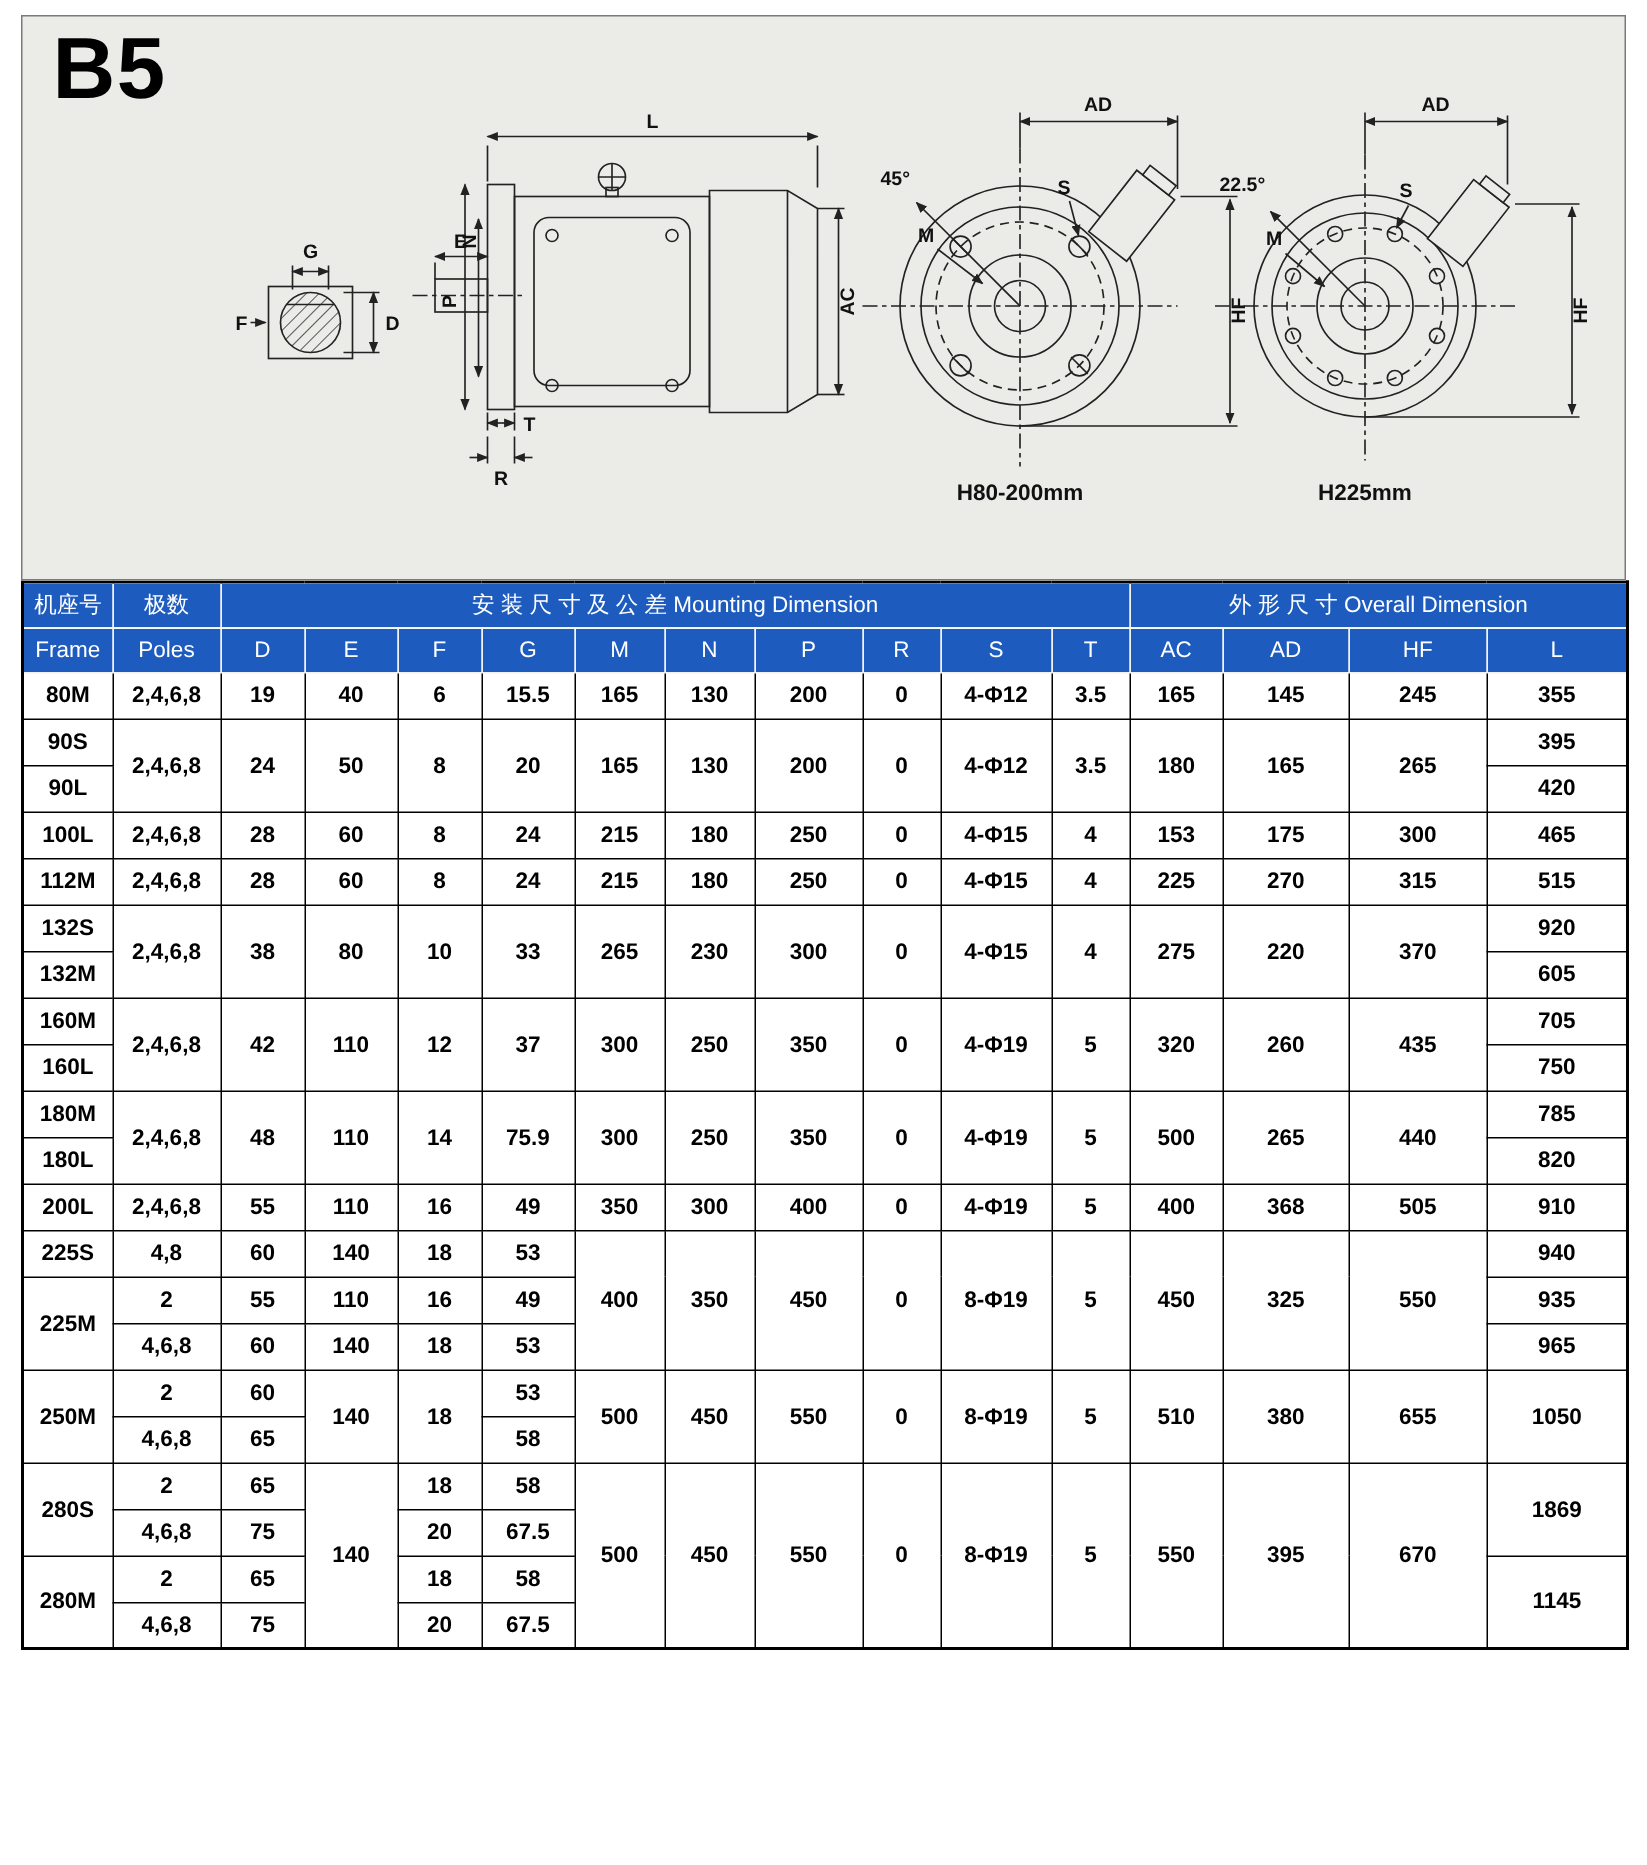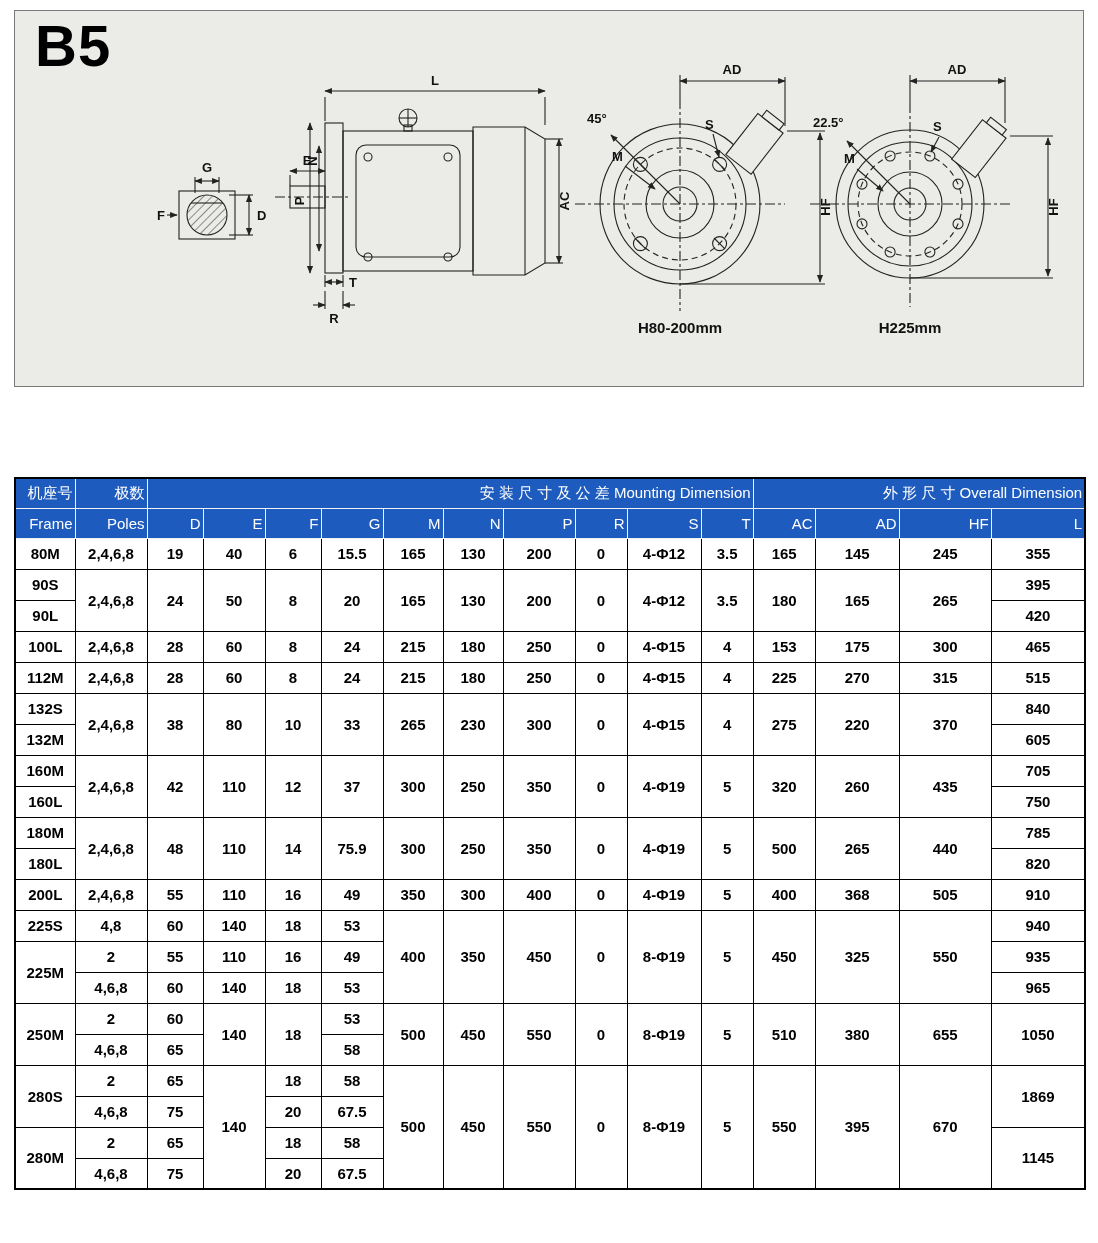--- a/index.html
+++ b/index.html
@@ -5,21 +5,20 @@
   * { box-sizing: border-box; }
   html, body { margin: 0; padding: 0; background: #ffffff; }
   body { font-family: "Liberation Sans", sans-serif; color: #000; }
   .page { width: 1098px; height: 1243px; padding: 10px 14px; background: #fff; }
 
   .drawing-box {
     position: relative;
     width: 1070px; height: 377px;
     background: #ebebe8;
     border: 1px solid #7a7a7a;
-    margin-bottom: 90px;
     overflow: hidden;
   }
   .b5-title {
     position: absolute; top: 6px; left: 20px;
     font-size: 58px; font-weight: 700; letter-spacing: 1px; color: #000;
     line-height: 1;
   }
   .drawing-box svg { display: block; }
 
   table.dim-table {
@@ -29,21 +28,21 @@
     table-layout: fixed;
   }
   table.dim-table th {
     background: #1d5cbe;
     color: #fff;
     font-size: 15px;
     font-weight: 400;
     border: 1px solid #f2f2f2;
     height: 30px;
     padding: 0 2px;
-    text-align: right;
+    text-align: center;
     white-space: nowrap;
     overflow: hidden;
   }
   table.dim-table td {
     border: 1px solid #000;
     text-align: center;
     vertical-align: middle;
     font-size: 15px;
     font-weight: 700;
     height: 31px;
@@ -363,21 +362,21 @@
           <td rowspan="2">33</td>
           <td rowspan="2">265</td>
           <td rowspan="2">230</td>
           <td rowspan="2">300</td>
           <td rowspan="2">0</td>
           <td rowspan="2">4-Φ15</td>
           <td rowspan="2">4</td>
           <td rowspan="2">275</td>
           <td rowspan="2">220</td>
           <td rowspan="2">370</td>
-          <td>840</td>
+          <td>920</td>
         </tr>
         <tr>
           <td>132M</td>
           <td>605</td>
         </tr>
         <tr>
           <td>160M</td>
           <td rowspan="2">2,4,6,8</td>
           <td rowspan="2">42</td>
           <td rowspan="2">110</td>

